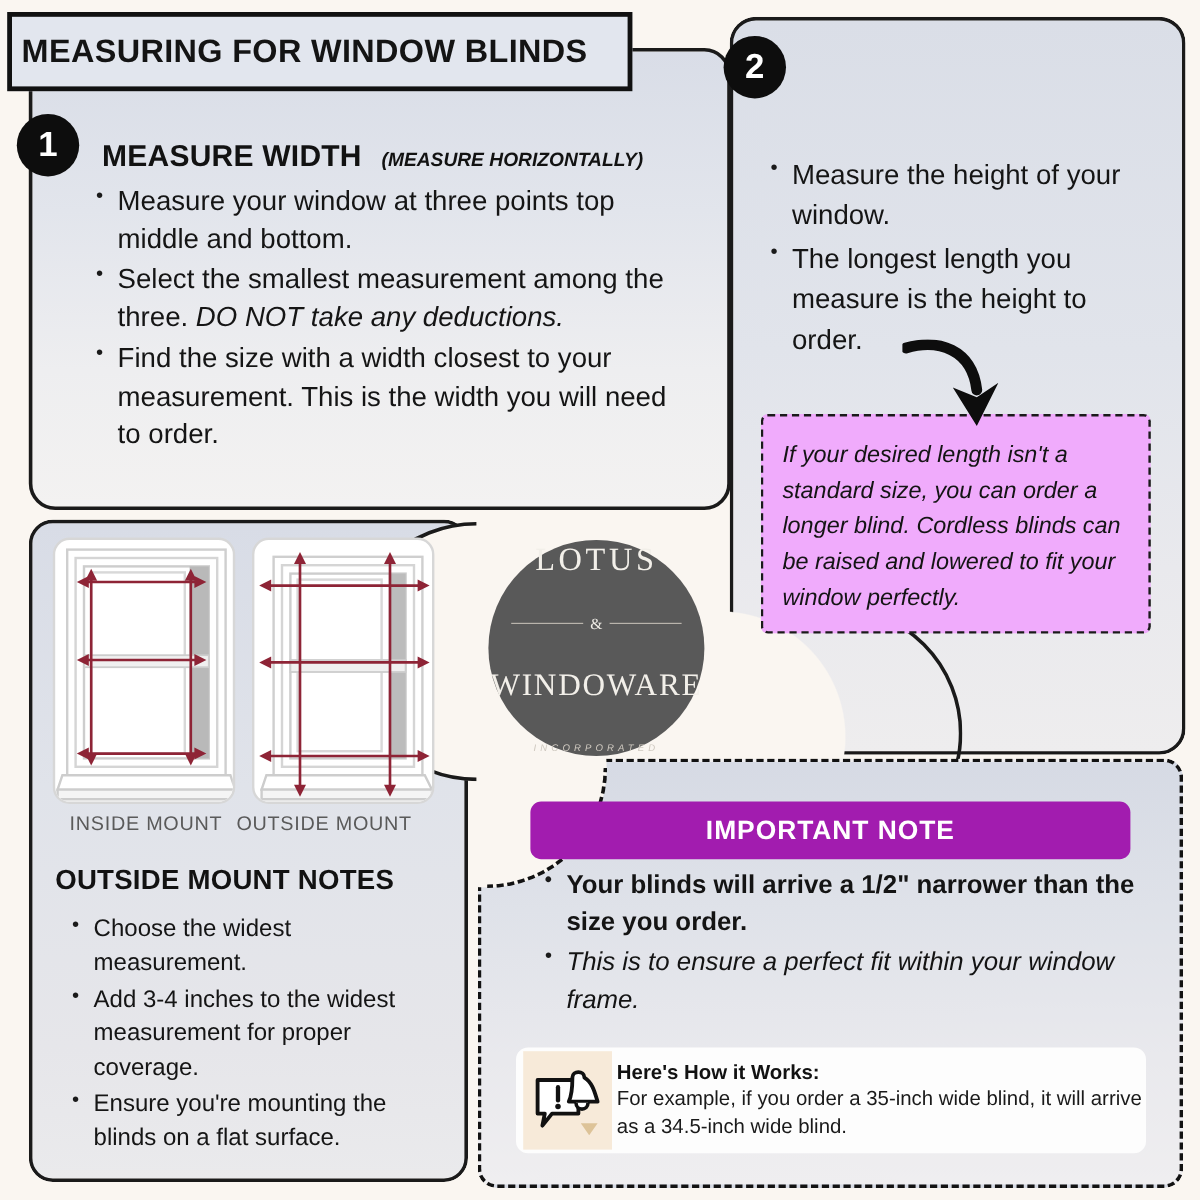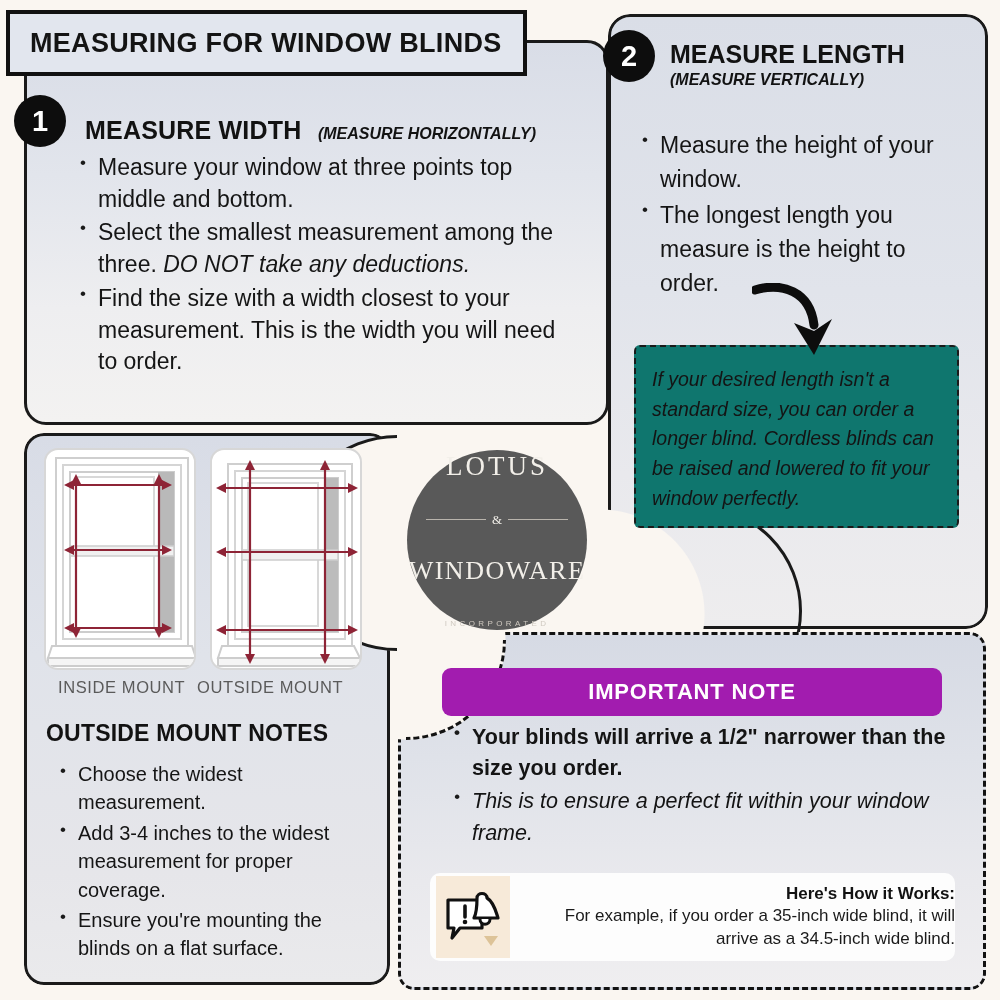--- a/index.html
+++ b/index.html
@@ -11,21 +11,21 @@
   }
   #root { position: relative; width: 1000px; height: 1000px; }
 
   
   .title-box {
     position: absolute; left: 6px; top: 10px;
     width: 521px; height: 66px;
     background: #e2e6ee;
     border: 4px solid #111;
     display: flex; align-items: center;
-    padding-left: 20px;
+    padding-left: 8px;
     z-index: 40;
   }
   .title-box .t {
     font-size: 27px; font-weight: bold; letter-spacing: .3px; color: #141414;
   }
 
   
   .panel1 {
     position: absolute; left: 24px; top: 40px;
     width: 585px; height: 385px;
@@ -97,21 +97,21 @@
   .list2 {
     position: absolute; left: 640px; top: 128px; width: 315px;
     font-size: 23px; line-height: 1.48; color: #151515; z-index: 30;
   }
 
   .curvearrow { position: absolute; left: 752px; top: 283px; z-index: 32; }
 
   .note-dashed {
     position: absolute; left: 634px; top: 345px;
     width: 325px; height: 183px;
-    background: #0f766e;
+    background: #f0abfc;
     border: 2.5px dashed #1a1a1a;
     border-radius: 6px;
     z-index: 30;
     padding: 18px 16px 0 16px;
     font-size: 19.5px; font-style: italic; line-height: 1.52; color: #141414;
   }
 
   
   .panel3 {
     position: absolute; left: 24px; top: 433px;
@@ -162,21 +162,21 @@
     z-index: 60;
     display: flex; flex-direction: column; align-items: center; justify-content: center;
     color: #f2efe9;
     gap: 28px;
   }
   .logo .l1 { font-family: "Liberation Serif", serif; font-size: 27px; letter-spacing: 3px; line-height: 1; }
   .logo .amp-row { display: flex; align-items: center; width: 142px; margin: 4px 0 2px 0; }
   .logo .amp-row .ln { flex: 1; height: 1px; background: #b9b4ac; }
   .logo .amp-row .amp { font-family: "Liberation Serif", serif; font-size: 13px; padding: 0 6px; }
   .logo .l2 { font-family: "Liberation Serif", serif; font-size: 26px; letter-spacing: 1.5px; line-height: 1; }
-  .logo .l3 { font-family: "Liberation Sans", sans-serif; font-size: 8px; letter-spacing: 3.4px; margin-top: 7px; color: #cfc9c0; }
+  .logo .l3 { font-family: "Liberation Sans", sans-serif; font-size: 8px; letter-spacing: 3.4px; margin-top: 7px; color: #cfc9c0; font-style: italic; }
 
   
   .panel4 {
     position: absolute; left: 398px; top: 632px;
     width: 588px; height: 358px;
     background: linear-gradient(to bottom, #d6dae4 0%, #dfe2e9 35%, #e9e9ed 70%, #efeef0 100%);
     border: 3.5px dashed #121212;
     border-radius: 16px;
     z-index: 14;
     -webkit-mask-image: radial-gradient(circle 100px at 8px 8px, transparent 0 99px, #000 100px);
@@ -209,21 +209,21 @@
     width: 525px; height: 88px;
     background: #fdfdfd; border-radius: 10px;
     z-index: 30; display: flex; align-items: center;
   }
   .how-ico {
     width: 74px; height: 82px; flex: 0 0 74px;
     background: #f7ead9; margin-left: 6px;
     display: flex; align-items: center; justify-content: center;
     position: relative;
   }
-  .how-txt { padding-left: 16px; text-align: right; }
+  .how-txt { padding-left: 4px; }
   .how-txt .ht { font-size: 17px; font-weight: bold; color: #121212; }
   .how-txt .hb { font-size: 17px; color: #1a1a1a; line-height: 1.3; margin-top: 1px; }
 </style>
 </head>
 <body>
 
 <div id="root">
 
   <div class="panel1"></div>
 
@@ -248,24 +248,20 @@
     <span class="sub">(MEASURE HORIZONTALLY)</span>
   </div>
   <ul class="bl list1" id="list1">
       <li>Measure your window at three points top middle and bottom.</li>
       <li>Select the smallest measurement among the three. <span class="it">DO NOT take any deductions.</span></li>
       <li>Find the size with a width closest to your measurement. This is the width you will need to order.</li>
     </ul>
 
   <div class="badge" id="badge2">
     <span>2</span>
-  </div>
-  <div class="head2">
-    <span class="h">MEASURE LENGTH</span>
-    <span class="sub">(MEASURE VERTICALLY)</span>
   </div>
   <ul class="bl list2" id="list2">
       <li>Measure the height of your window.</li>
       <li>The longest length you measure is the height to order.</li>
     </ul>
 
   <svg class="curvearrow" width="80" height="78" viewBox="0 0 80 78">
     <path d="M3 7 C30 -1 58 8 62 42" stroke="#0d0d0d" stroke-width="9" fill="none" stroke-linecap="round"></path>
     <path d="M42 40 L62 72 L80 36 L62 48 Z" fill="#0d0d0d"></path>
   </svg>

